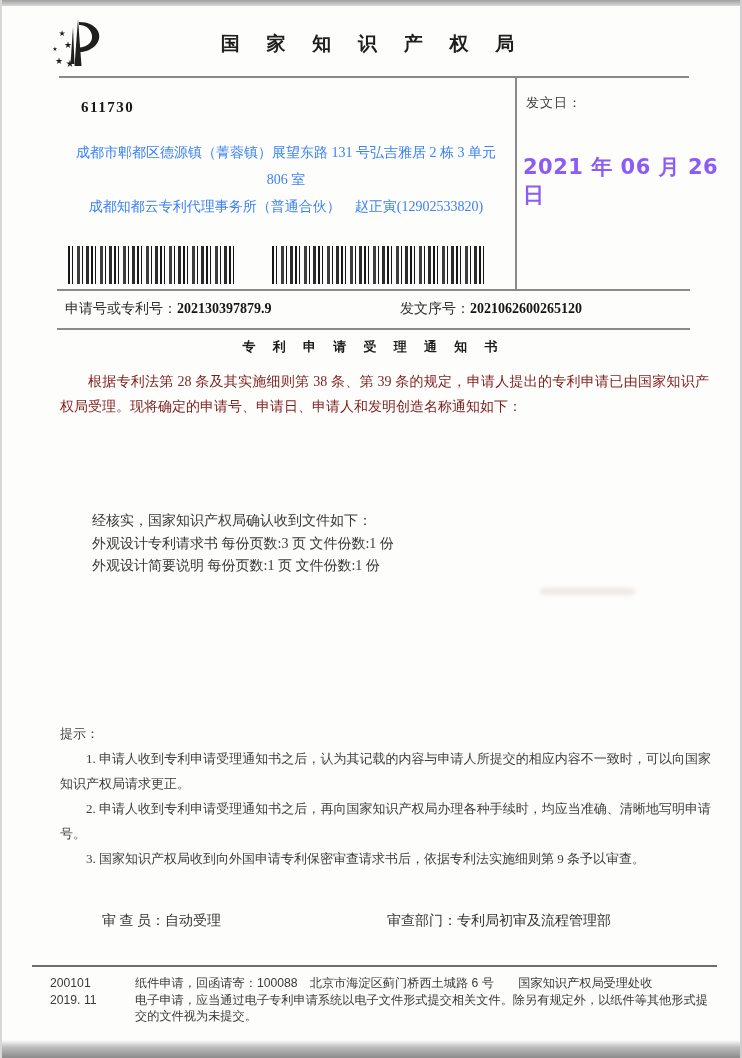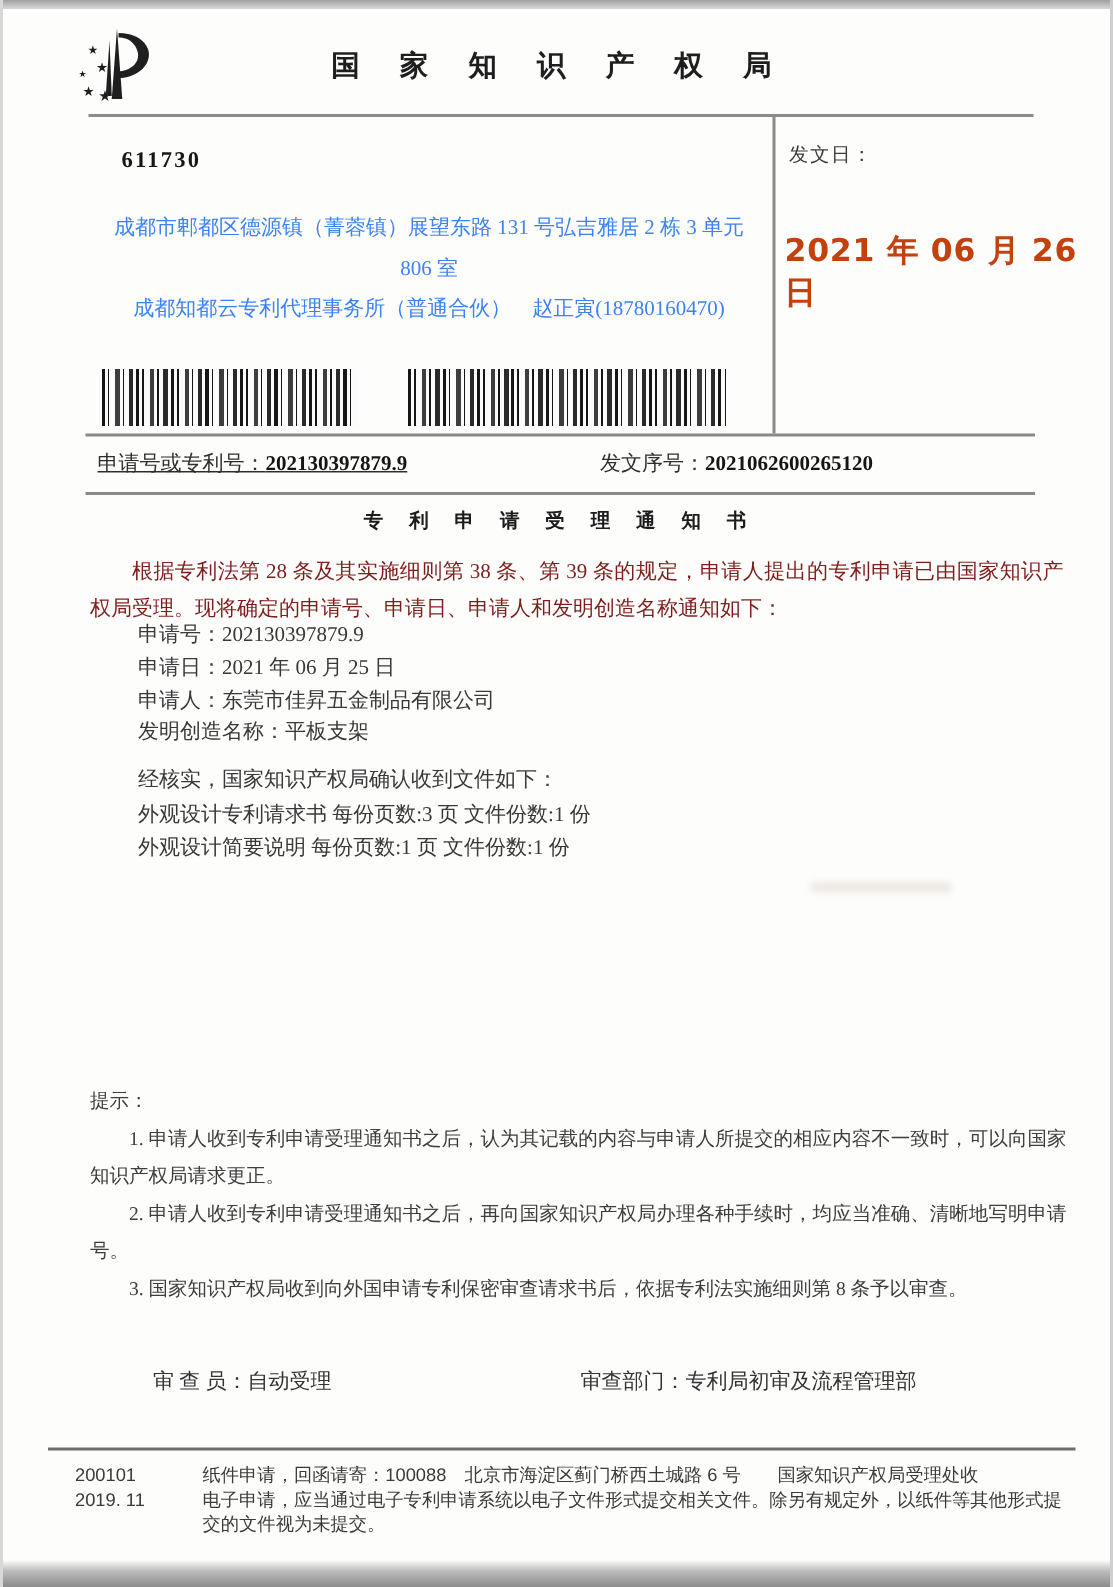--- a/index.html
+++ b/index.html
@@ -17,37 +17,37 @@
   .hline{position:absolute;height:0;border-top:2px solid #8a8a8a;}
   .vline{position:absolute;width:2px;background:#8a8a8a;}
 
   .logo{left:40px;top:14px;width:70px;height:60px;}
   .agency-title{
     left:0;top:31px;width:742px;text-align:center;
     font-size:19px;font-weight:bold;letter-spacing:11px;color:#1e1e1e;
   }
   .dispatch-label{left:524px;top:94px;font-size:13px;color:#3a3a3a;letter-spacing:1px;}
   .dispatch-date{
-    left:521px;top:153px;font-size:21px;font-weight:bold;color:#c2410c;
+    left:521px;top:153px;font-size:21px;font-weight:bold;color:#8b5cf6;
     font-family:"DejaVu Sans","Liberation Sans",sans-serif;letter-spacing:0.5px;
   }
   .postal-code{left:79px;top:99px;font-size:15px;font-weight:bold;color:#161616;letter-spacing:1.5px;}
   .address-block{left:58px;top:139px;width:452px;text-align:center;font-size:14px;line-height:27px;color:#3b82f6;}
 
   .barcode{position:absolute;top:246px;height:38px;background:repeating-linear-gradient(90deg,
     #161616 0px,#161616 2px,#fbfbfb 2px,#fbfbfb 4px,
     #161616 4px,#161616 5px,#fbfbfb 5px,#fbfbfb 9px,
     #3d3d3d 9px,#3d3d3d 12px,#fbfbfb 12px,#fbfbfb 14px,
     #161616 14px,#161616 15px,#fbfbfb 15px,#fbfbfb 18px,
     #2a2a2a 18px,#2a2a2a 21px,#fbfbfb 21px,#fbfbfb 23px);}
   .barcode-1{left:66px;width:170px;}
   .barcode-2{left:270px;width:212px;}
 
   .ref-row{left:0;top:300px;width:742px;font-size:14px;color:#2e2e2e;}
-  .ref-left{position:absolute;left:63px;top:0;text-decoration:underline;}
+  .ref-left{position:absolute;left:63px;top:0;}
   .ref-right{position:absolute;left:398px;top:0;}
   .ref-value{font-weight:bold;color:#151515;}
 
   .notice-title{left:55px;top:338px;width:633px;text-align:center;font-size:13px;font-weight:bold;letter-spacing:7px;color:#1c1c1c;}
   .intro-par{left:58px;top:369px;width:649px;font-size:14px;line-height:25px;text-indent:2em;text-align:justify;color:#7f1d1d;}
   .fields-block{left:90px;top:413px;font-size:14px;line-height:21.8px;color:#383838;}
   .received-block{left:90px;top:510px;font-size:14px;line-height:22.6px;color:#383838;}
   .smudge{left:538px;top:588px;width:95px;height:7px;background:#cfc4b4;opacity:.35;filter:blur(2px);border-radius:4px;}
 
   .tips-block{left:58px;top:721px;width:651px;font-size:13px;line-height:25px;color:#3d3d3d;}
@@ -89,21 +89,21 @@
   <div class="vline" style="left:513px;top:76px;height:213px;"></div>
 
   <div class="abs dispatch-label">发文日：</div>
   <div class="abs dispatch-date">2021 年 06 月 26 日</div>
 
   <div class="abs postal-code">611730</div>
 
   <div class="abs address-block">
     <div>成都市郫都区德源镇（菁蓉镇）展望东路 131 号弘吉雅居 2 栋 3 单元</div>
     <div>806 室</div>
-    <div>成都知都云专利代理事务所（普通合伙）　赵正寅(18780160470)</div>
+    <div>成都知都云专利代理事务所（普通合伙）　赵正寅(12902533820)</div>
   </div>
 
   <div class="barcode barcode-1"></div>
   <div class="barcode barcode-2"></div>
 
   <div class="hline" style="left:55px;top:289px;width:633px;"></div>
 
   <div class="abs ref-row">
     <div class="ref-left">
       <span>申请号或专利号：</span><span class="ref-value">202130397879.9</span>
@@ -112,40 +112,34 @@
       <span>发文序号：</span><span class="ref-value">2021062600265120</span>
     </div>
   </div>
 
   <div class="hline" style="left:55px;top:328px;width:633px;"></div>
 
   <div class="abs notice-title">专 利 申 请 受 理 通 知 书</div>
 
   <div class="abs intro-par">根据专利法第 28 条及其实施细则第 38 条、第 39 条的规定，申请人提出的专利申请已由国家知识产权局受理。现将确定的申请号、申请日、申请人和发明创造名称通知如下：</div>
 
-  <div class="abs fields-block">
-    <div>申请号：202130397879.9</div>
-    <div>申请日：2021 年 06 月 25 日</div>
-    <div>申请人：东莞市佳昇五金制品有限公司</div>
-    <div>发明创造名称：平板支架</div>
-  </div>
 
   <div class="abs received-block">
     <div>经核实，国家知识产权局确认收到文件如下：</div>
     <div>外观设计专利请求书 每份页数:3 页 文件份数:1 份</div>
     <div>外观设计简要说明 每份页数:1 页 文件份数:1 份</div>
   </div>
 
   <div class="abs smudge"></div>
 
   <div class="abs tips-block">
     <div>提示：</div>
     <div class="tip-item">1. 申请人收到专利申请受理通知书之后，认为其记载的内容与申请人所提交的相应内容不一致时，可以向国家知识产权局请求更正。</div>
     <div class="tip-item">2. 申请人收到专利申请受理通知书之后，再向国家知识产权局办理各种手续时，均应当准确、清晰地写明申请号。</div>
-    <div class="tip-item">3. 国家知识产权局收到向外国申请专利保密审查请求书后，依据专利法实施细则第 8 条予以审查。</div>
+    <div class="tip-item">3. 国家知识产权局收到向外国申请专利保密审查请求书后，依据专利法实施细则第 9 条予以审查。</div>
   </div>
 
   <div class="abs signoff-row">
     <div class="signoff-left">
       <span>审 查 员：</span><span>自动受理</span>
     </div>
     <div class="signoff-right">
       <span>审查部门：</span><span>专利局初审及流程管理部</span>
     </div>
   </div>

